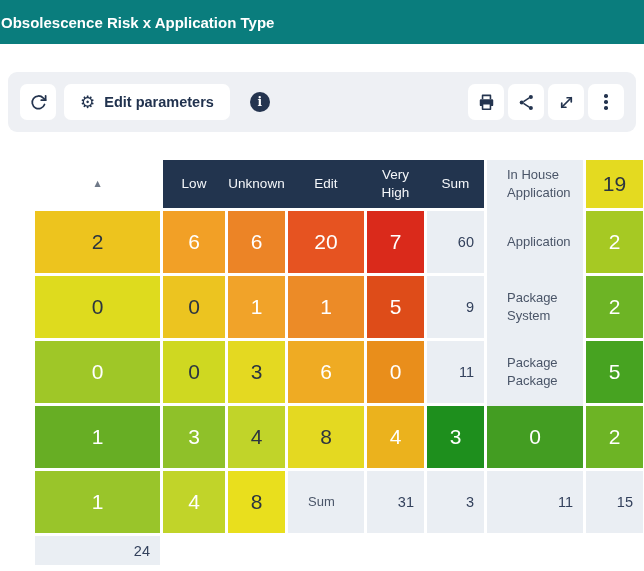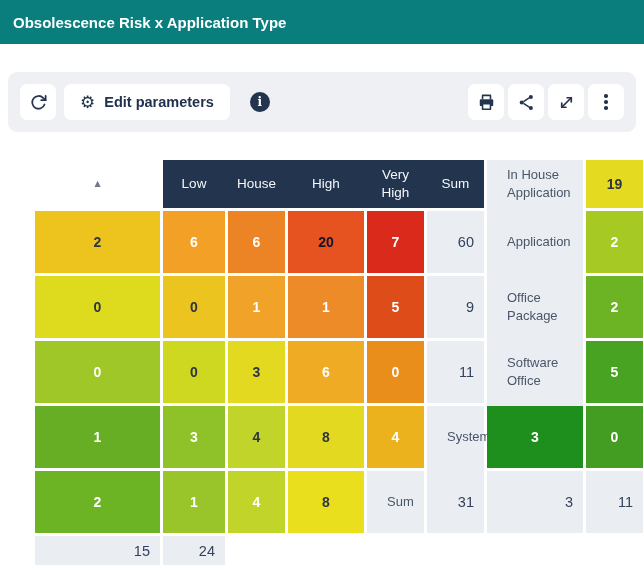--- a/index.html
+++ b/index.html
@@ -4,21 +4,21 @@
 <style>
   html,body{margin:0;padding:0;}
   body{
     width:644px;height:571px;overflow:hidden;background:#ffffff;
     font-family:"Liberation Sans","DejaVu Sans",sans-serif;
     -webkit-font-smoothing:antialiased;
   }
   
   .titlebar{
     height:44px;background:#0a7d7d;display:flex;align-items:center;
-    padding-left:13px;color:#ffffff;font-size:15px;font-weight:700;
+    padding-left:1px;color:#ffffff;font-size:15px;font-weight:700;
   }
   
   .toolbar{
     margin:28px 8px 0 8px;height:60px;background:#eef0f4;border-radius:9px;
     display:flex;align-items:center;padding:0 12px;box-sizing:border-box;gap:8px;
   }
   .tbtn{
     height:36px;min-width:36px;background:#ffffff;border:none;border-radius:7px;
     display:inline-flex;align-items:center;justify-content:center;cursor:pointer;
     color:#24344f;padding:0;
@@ -52,21 +52,21 @@
   }
   .m-head:not(.last){box-shadow:3px 0 0 0 #22344e;}
   .m-label{
     background:#eaeef3;color:#4a5568;font-size:13px;line-height:1.35;
     display:flex;align-items:center;padding:0 8px 0 20px;box-sizing:border-box;
     box-shadow:0 3px 0 0 #eaeef3;
   }
   .m-label.sumrow{box-shadow:none;}
   .m-cell{
     display:flex;align-items:center;justify-content:center;
-    font-size:14px;font-weight:700;cursor:pointer;
+    font-size:21px;font-weight:400;cursor:pointer;
   }
   .m-sum,.m-sumval{
     background:#eaeef3;color:#33415c;font-size:14.5px;
     display:flex;align-items:center;justify-content:flex-end;
     padding-right:10px;box-sizing:border-box;
   }
   .m-empty{background:transparent;}
 </style>
 </head>
 <body>
@@ -127,61 +127,60 @@
     </button>
   </div>
 </div>
 
 <div class="matrix">
 
   <div class="m-corner">
     <span class="sort">▲</span>
   </div>
   <div class="m-head">Low</div>
-  <div class="m-head">House</div>
-  <div class="m-head">High</div>
+  <div class="m-head">Unknown</div>
+  <div class="m-head">Edit</div>
   <div class="m-head">Very High</div>
   <div class="m-head last">Sum</div>
 
   <div class="m-label">In House Application</div>
   <div class="m-cell" style="background-color: rgb(228, 218, 32); color: rgb(44, 53, 64);">19</div>
   <div class="m-cell" style="background-color: rgb(237, 196, 30); color: rgb(44, 53, 64);">2</div>
   <div class="m-cell" style="background-color: rgb(242, 160, 38); color: rgb(255, 255, 255);">6</div>
   <div class="m-cell" style="background-color: rgb(236, 132, 38); color: rgb(255, 255, 255);">6</div>
-  <div class="m-cell" style="background-color: rgb(230, 83, 33); color: #0f172a;">20</div>
+  <div class="m-cell" style="background-color: rgb(230, 83, 33); color: #ffffff;">20</div>
   <div class="m-cell" style="background-color: rgb(218, 42, 27); color: rgb(255, 255, 255);">7</div>
   <div class="m-sum">60</div>
 
   <div class="m-label">Application</div>
   <div class="m-cell" style="background-color: rgb(166, 201, 35); color: rgb(255, 255, 255);">2</div>
   <div class="m-cell" style="background-color: rgb(222, 219, 30); color: rgb(44, 53, 64);">0</div>
   <div class="m-cell" style="background-color: rgb(236, 196, 32); color: rgb(44, 53, 64);">0</div>
   <div class="m-cell" style="background-color: rgb(241, 163, 41); color: rgb(255, 255, 255);">1</div>
   <div class="m-cell" style="background-color: rgb(236, 139, 39); color: rgb(255, 255, 255);">1</div>
   <div class="m-cell" style="background-color: rgb(222, 76, 25); color: rgb(255, 255, 255);">5</div>
   <div class="m-sum">9</div>
 
-  <div class="m-label">Office Package</div>
+  <div class="m-label">Package System</div>
   <div class="m-cell" style="background-color: rgb(109, 180, 37); color: rgb(255, 255, 255);">2</div>
   <div class="m-cell" style="background-color: rgb(159, 199, 39); color: rgb(255, 255, 255);">0</div>
   <div class="m-cell" style="background-color: rgb(207, 216, 33); color: rgb(44, 53, 64);">0</div>
   <div class="m-cell" style="background-color: rgb(228, 217, 33); color: rgb(44, 53, 64);">3</div>
   <div class="m-cell" style="background-color: rgb(239, 171, 35); color: rgb(255, 255, 255);">6</div>
   <div class="m-cell" style="background-color: rgb(233, 142, 27); color: rgb(255, 255, 255);">0</div>
   <div class="m-sum">11</div>
 
-  <div class="m-label">Software Office</div>
+  <div class="m-label">Package Package</div>
   <div class="m-cell" style="background-color: rgb(71, 163, 33); color: rgb(255, 255, 255);">5</div>
   <div class="m-cell" style="background-color: rgb(103, 174, 36); color: rgb(255, 255, 255);">1</div>
   <div class="m-cell" style="background-color: rgb(143, 193, 41); color: rgb(255, 255, 255);">3</div>
   <div class="m-cell" style="background-color: rgb(193, 212, 41); color: rgb(44, 53, 64);">4</div>
   <div class="m-cell" style="background-color: rgb(228, 217, 33); color: rgb(44, 53, 64);">8</div>
   <div class="m-cell" style="background-color: rgb(235, 178, 29); color: rgb(255, 255, 255);">4</div>
 
-  <div class="m-label">System</div>
   <div class="m-cell" style="background-color: rgb(30, 143, 29); color: rgb(255, 255, 255);">3</div>
   <div class="m-cell" style="background-color: rgb(67, 157, 34); color: rgb(255, 255, 255);">0</div>
   <div class="m-cell" style="background-color: rgb(109, 180, 37); color: rgb(255, 255, 255);">2</div>
   <div class="m-cell" style="background-color: rgb(153, 197, 42); color: rgb(255, 255, 255);">1</div>
   <div class="m-cell" style="background-color: rgb(193, 212, 41); color: rgb(255, 255, 255);">4</div>
   <div class="m-cell" style="background-color: rgb(233, 223, 29); color: rgb(44, 53, 64);">8</div>
 
   <div class="m-label sumrow">Sum</div>
   <div class="m-sumval">31</div>
   <div class="m-sumval">3</div>

